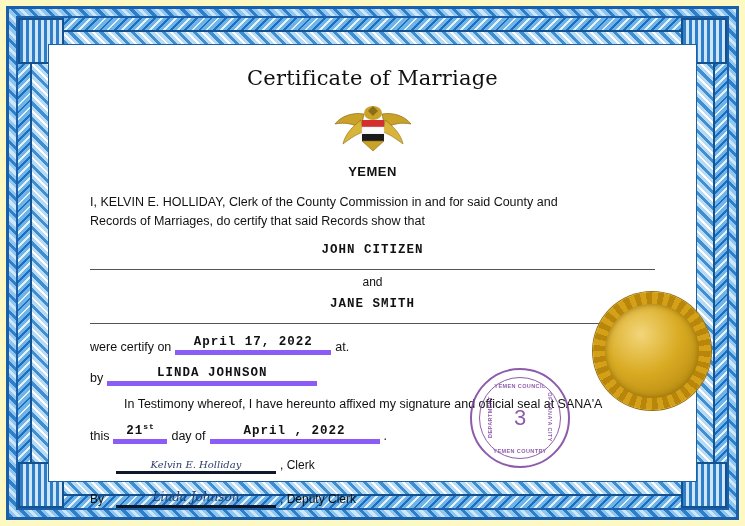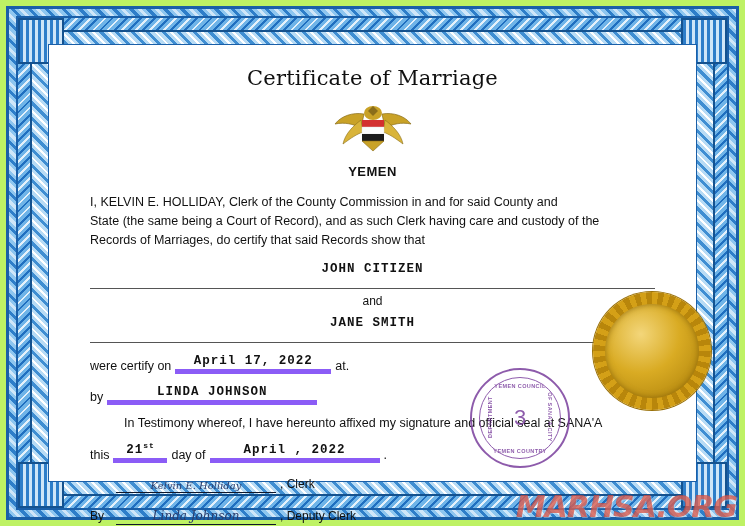--- a/index.html
+++ b/index.html
@@ -5,21 +5,21 @@
   html, body {
     margin: 0;
     padding: 0;
     background: #ffffff;
   }
   #page {
     position: relative;
     width: 745px;
     height: 526px;
     overflow: hidden;
-    background: #bef264;
+    background: #fef9c3;
     font-family: "Liberation Sans", sans-serif;
   }
 
   
   .border-outer {
     position: absolute;
     left: 6px; top: 6px;
     width: 733px; height: 514px;
     box-sizing: border-box;
     border: 3px solid #1a5fa8;
@@ -169,21 +169,21 @@
     display: flex;
     align-items: flex-end;
     margin-top: 14px;
     font-size: 12px;
     color: #111;
   }
   .sig-row.second { margin-top: 16px; }
   .sig-prefix { width: 26px; padding-bottom: 2px; }
   .sig-line {
     width: 160px;
-    border-bottom: 1px solid #0f172a;
+    border-bottom: 3px solid #0f172a;
     text-align: center;
     font-family: "DejaVu Serif", serif;
     font-style: italic;
     font-size: 12px;
     color: #2b3c6b;
     padding-bottom: 1px;
   }
   .sig-line.small { font-size: 10px; }
   .sig-caption { padding-bottom: 2px; padding-left: 4px; }
 
@@ -304,21 +304,20 @@
         <rect x="31" y="27" width="22" height="7" fill="#fafafa" stroke="#ddd" stroke-width="0.4"></rect>
         <rect x="31" y="34" width="22" height="7" fill="#1a1a1a"></rect>
         <path d="M31 41 L53 41 L42 51 Z" fill="#c9a227" stroke="#8a6d1a" stroke-width="0.6"></path>
       </svg>
     </div>
 
     <div class="country">YEMEN</div>
 
     <div class="body-text">
       <div>I, KELVIN E. HOLLIDAY, Clerk of the County Commission in and for said County and</div>
-      <div>State (the same being a Court of Record), and as such Clerk having care and custody of the</div>
       <div>Records of Marriages, do certify that said Records show that</div>
     </div>
 
     <div class="name-block">
       <div class="name-line">JOHN CITIZEN</div>
       <div class="and-word">and</div>
       <div class="name-line">JANE SMITH</div>
     </div>
 
     <div class="row">
@@ -361,15 +360,14 @@
 
   <div class="purple-stamp">
     <div class="ring2"></div>
     <div class="stamp-text top">YEMEN COUNCIL</div>
     <div class="stamp-text left">DEPARTMENT</div>
     <div class="stamp-text right">OF SANA'A CITY</div>
     <div class="stamp-text bottom">YEMEN COUNTRY</div>
     <div class="stamp-center">3</div>
   </div>
 
-  <div class="watermark">MARHSA.ORG</div>
 
 </div>
 
 </body></html>

